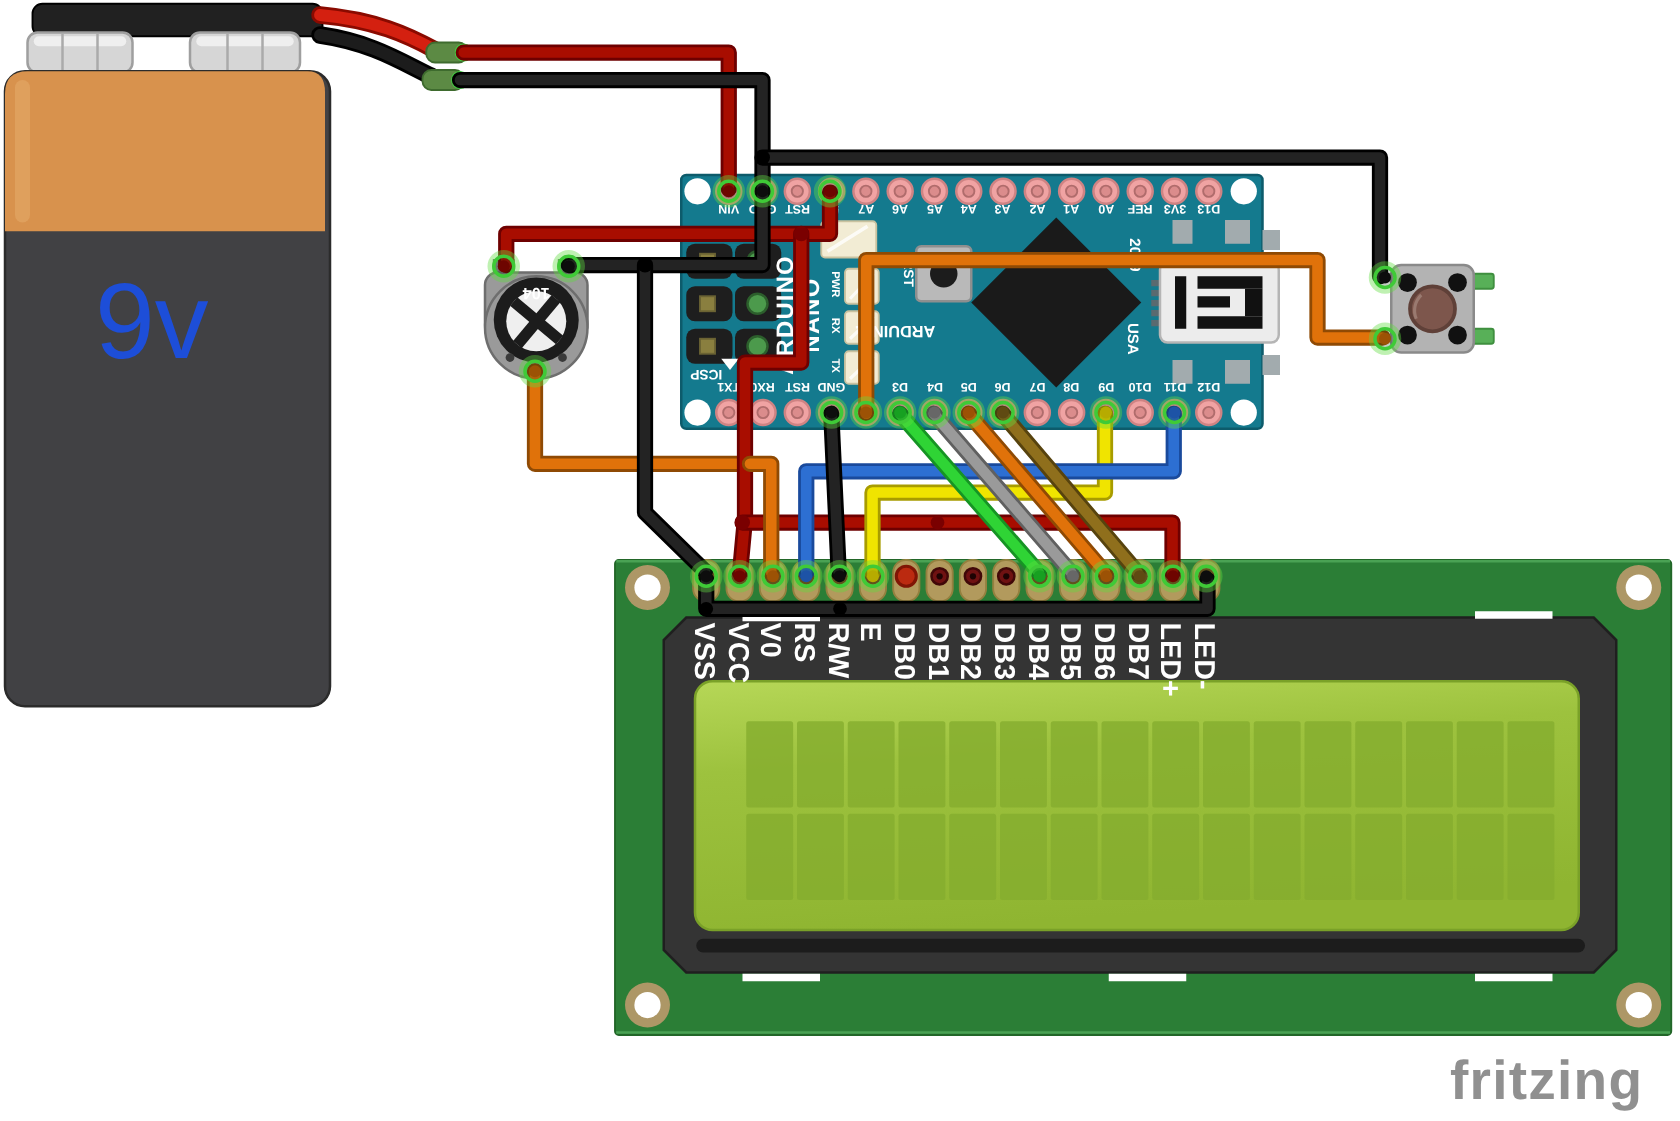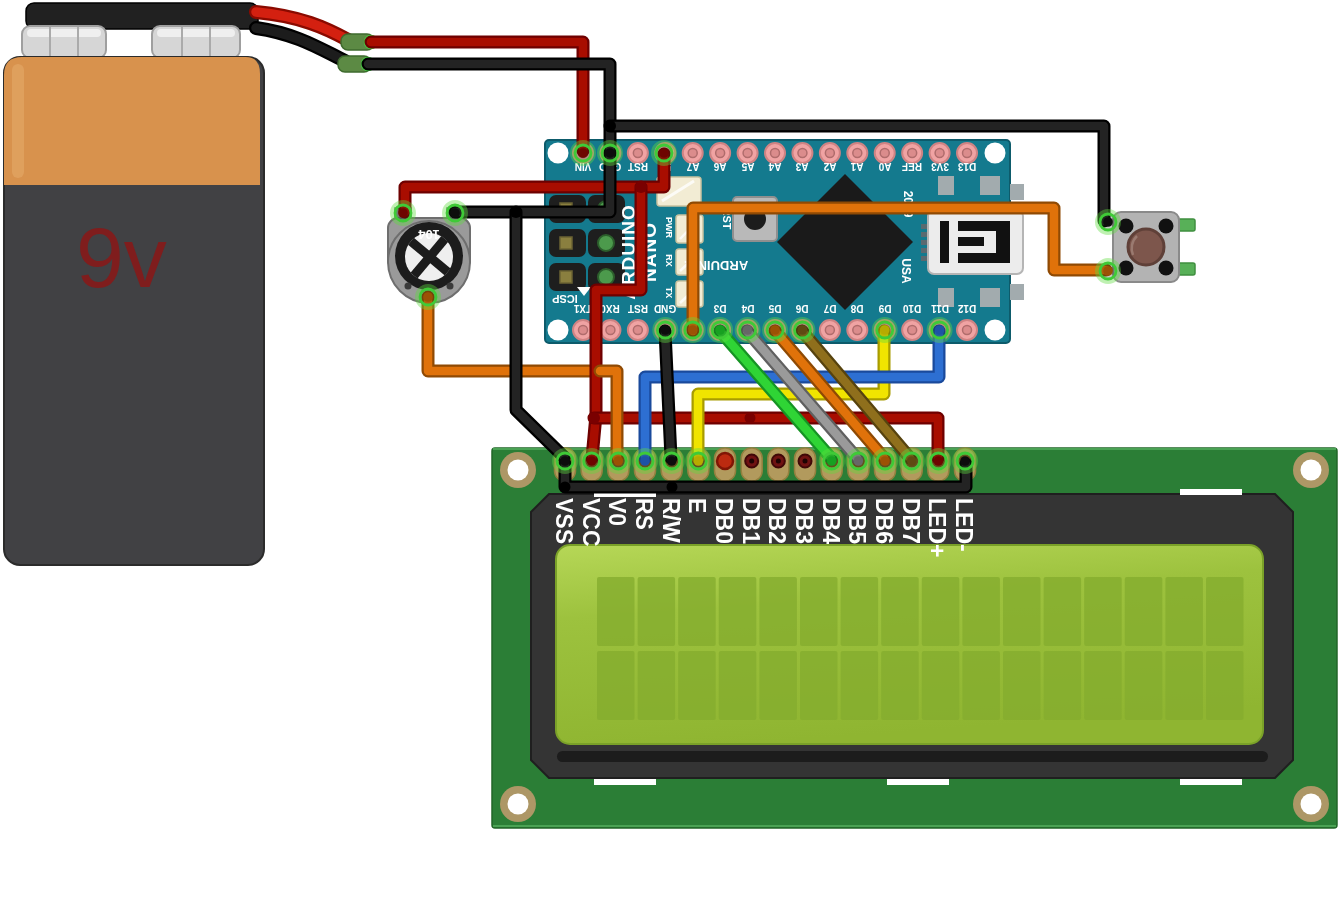--- a/index.html
+++ b/index.html
@@ -8,21 +8,21 @@
   #base-svg,#wire-svg{position:absolute;left:0;top:0;}
   #base-svg{z-index:1;}
   #labels{position:absolute;left:0;top:0;width:1344px;height:897px;z-index:2;pointer-events:none;}
   #wire-svg{z-index:3;}
   .lbl{position:absolute;color:#ffffff;font-weight:bold;white-space:nowrap;}
   .lcd-pin-label{font-size:23px;transform:rotate(90deg);transform-origin:left top;letter-spacing:0px;}
   .nano-pin-label{font-size:10px;width:34px;text-align:center;transform:rotate(180deg);}
   .flip{transform:rotate(180deg);}
   .rot90{transform:rotate(90deg);}
   .rotm90{transform:rotate(-90deg);}
-  .battery-label{font-size:86px;font-weight:normal;color:#7f1d1d;}
+  .battery-label{font-size:86px;font-weight:normal;color:#1d4ed8;}
   .pot-label{font-size:13px;width:36px;text-align:center;}
   .nano-brand{width:126px;height:44px;text-align:center;font-size:19px;line-height:21px;letter-spacing:1px;}
   .watermark{font-size:44px;color:#909090;letter-spacing:1px;font-weight:bold;}
 </style>
 </head>
 <body>
 
 <div id="stage">
 
 <svg id="base-svg" width="1344" height="897">
@@ -322,20 +322,21 @@
   </div>
   <div class="lbl flip" style="left:676px;top:258px;width:80px;text-align:center;font-size:13px;">ARDUINO.</div>
   <div class="lbl rot90" style="left:884px;top:197px;width:48px;height:14px;font-size:12px;text-align:center;">2009</div>
   <div class="lbl rot90" style="left:886px;top:264px;width:40px;height:14px;font-size:12px;text-align:center;">USA</div>
   <div class="lbl flip" style="left:543px;top:293px;width:44px;text-align:center;font-size:11px;">ICSP</div>
   <div class="lbl rot90" style="left:706px;top:212px;width:40px;height:13px;font-size:11px;text-align:center;">RST</div>
   <div class="lbl rot90" style="left:650px;top:222px;width:36px;height:11px;font-size:9px;text-align:center;">PWR</div>
   <div class="lbl rot90" style="left:654px;top:255px;width:28px;height:11px;font-size:9px;text-align:center;">RX</div>
   <div class="lbl rot90" style="left:654px;top:287px;width:28px;height:11px;font-size:9px;text-align:center;">TX</div>
 
+  <div class="lbl watermark" style="left:1160px;top:840px;">fritzing</div>
 <span class="lbl nano-pin-label" style="left: 566px; top: 161px;">VIN</span>
       <span class="lbl nano-pin-label" style="left: 593.43px; top: 161px;">GND</span>
       <span class="lbl nano-pin-label" style="left: 620.86px; top: 161px;">RST</span>
       <span class="lbl nano-pin-label" style="left: 648.29px; top: 161px;">5V</span>
       <span class="lbl nano-pin-label" style="left: 675.72px; top: 161px;">A7</span>
       <span class="lbl nano-pin-label" style="left: 703.15px; top: 161px;">A6</span>
       <span class="lbl nano-pin-label" style="left: 730.58px; top: 161px;">A5</span>
       <span class="lbl nano-pin-label" style="left: 758.01px; top: 161px;">A4</span>
       <span class="lbl nano-pin-label" style="left: 785.44px; top: 161px;">A3</span>
       <span class="lbl nano-pin-label" style="left: 812.87px; top: 161px;">A2</span>

